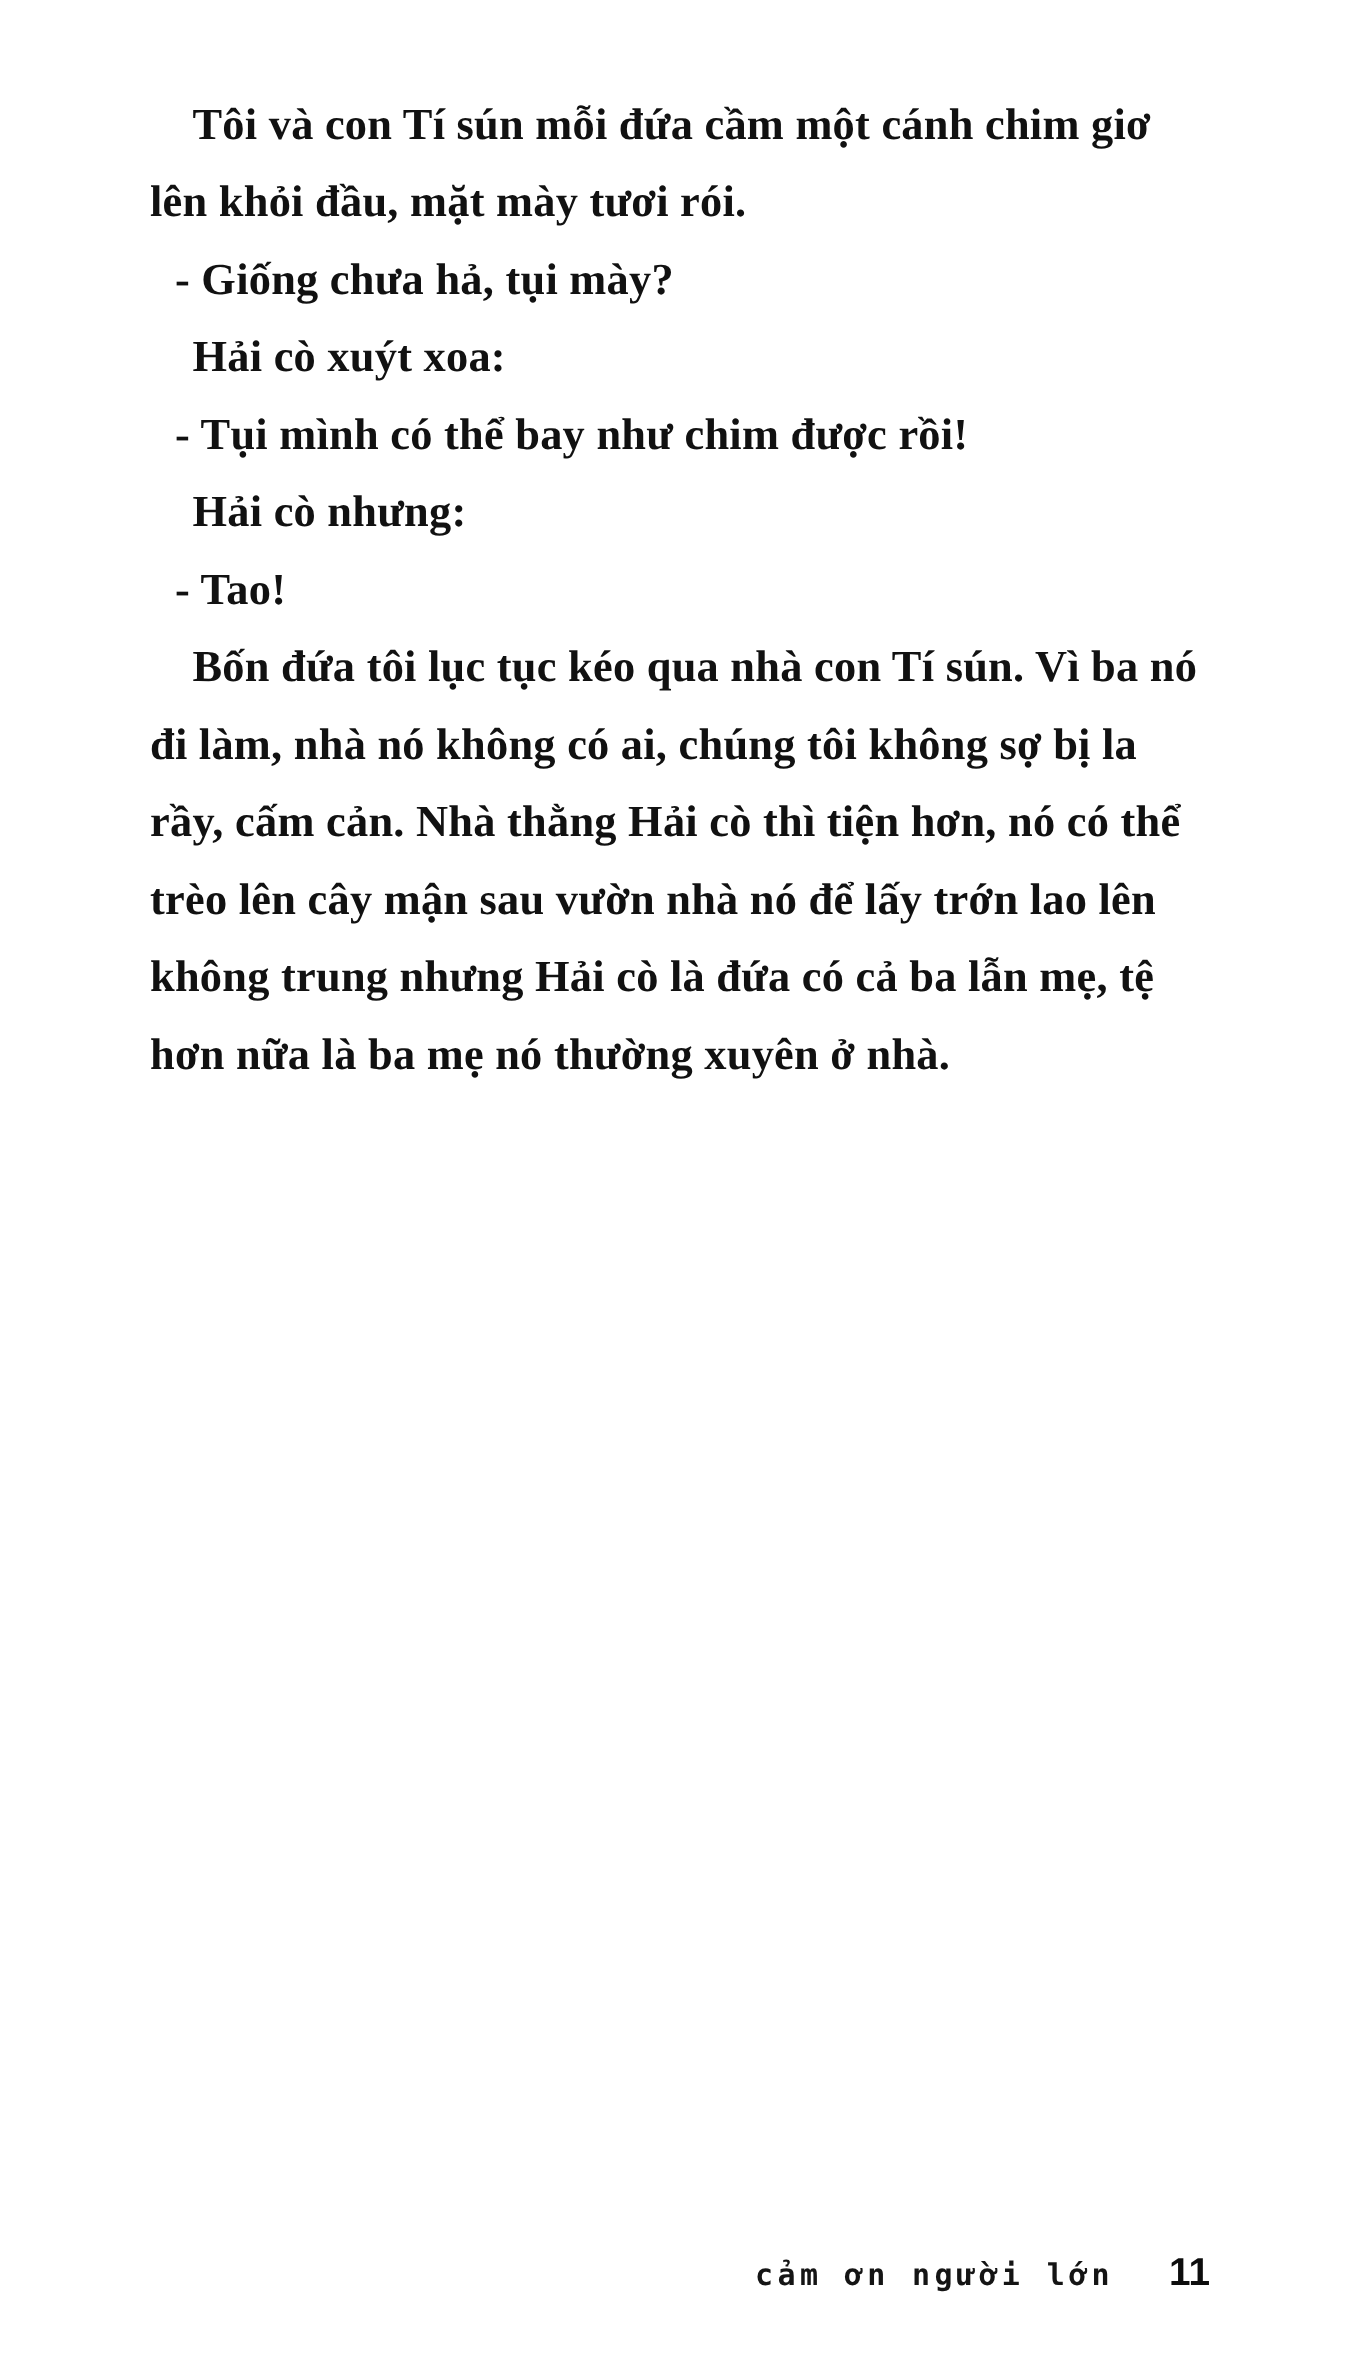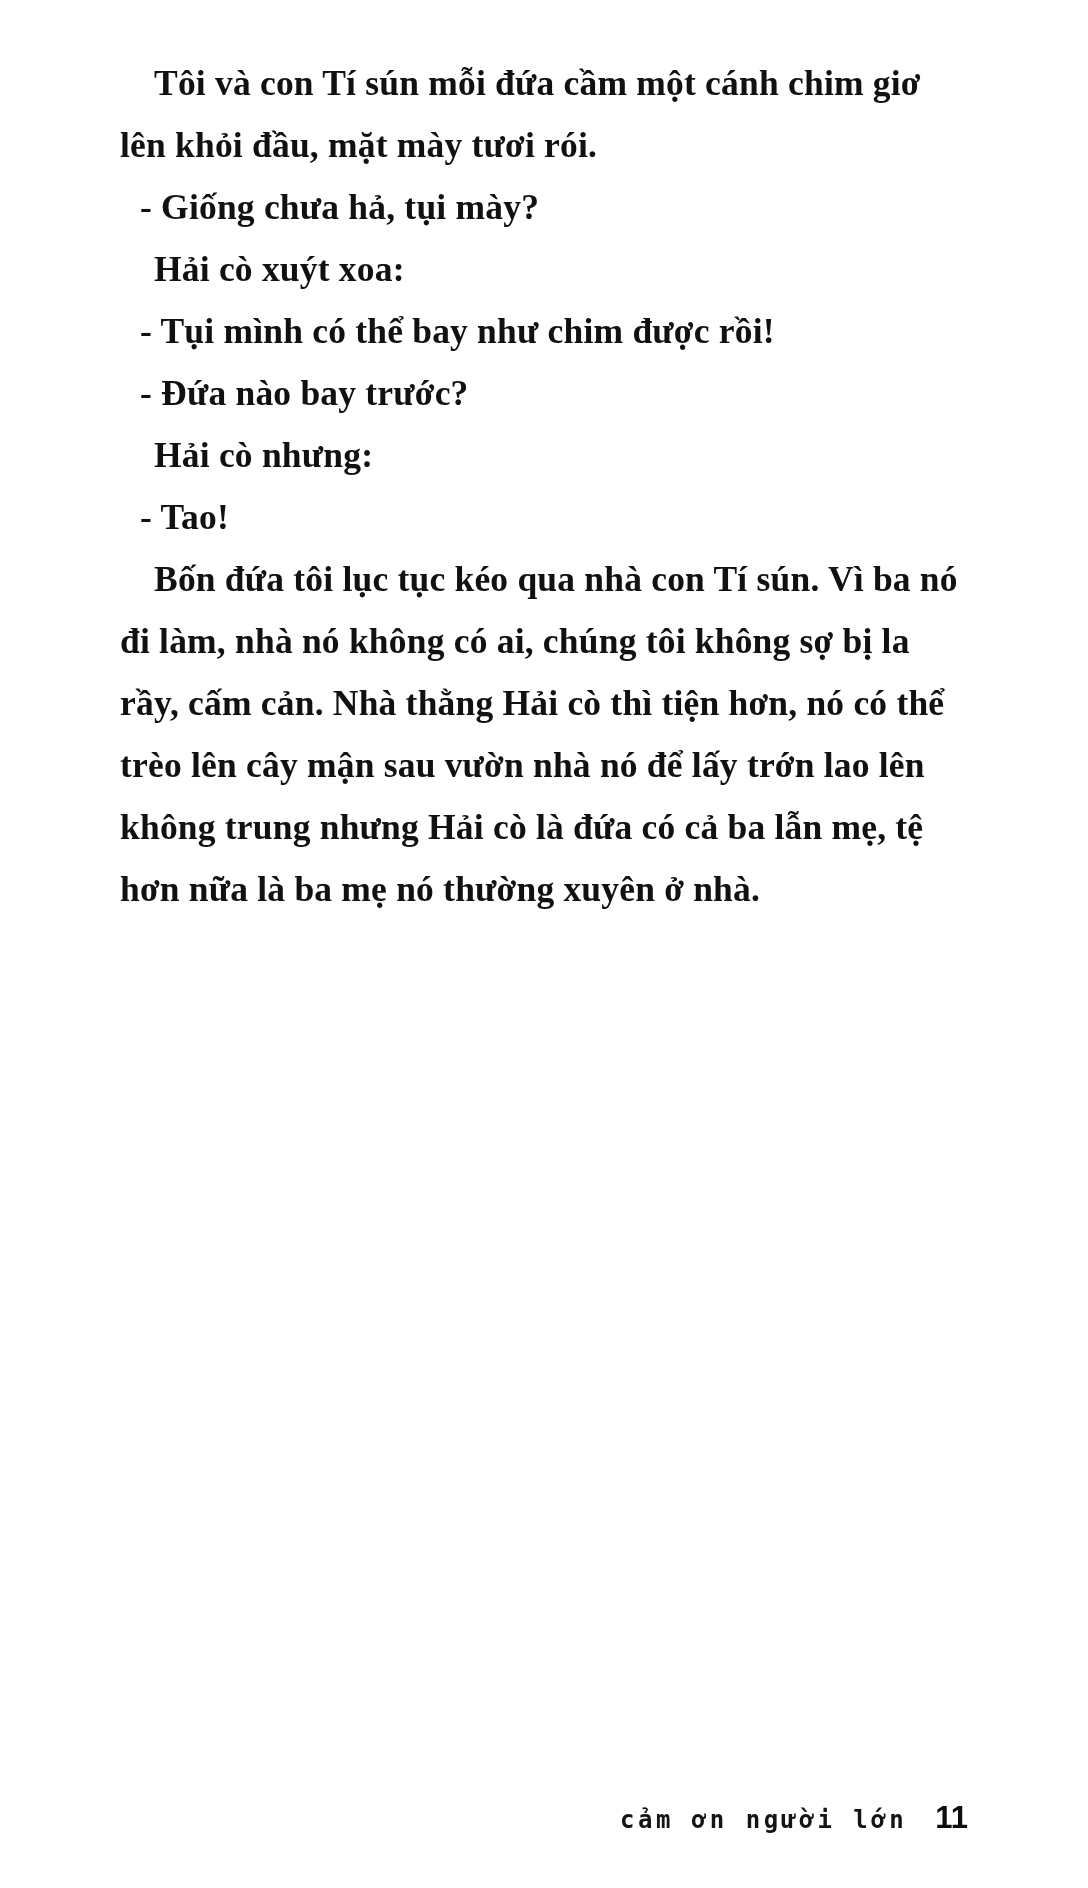--- a/index.html
+++ b/index.html
@@ -15,21 +15,21 @@
     font-family: "Liberation Serif", serif;
     color: #0b0b0b;
   }
   .page {
     position: absolute;
     left: 0;
     top: 0;
     width: 1088px;
     height: 1888px;
     box-sizing: border-box;
-    padding: 52px 120px 60px 120px;
+    padding: 68px 120px 60px 120px;
   }
   .body-text {
     font-family: "Liberation Serif", serif;
     font-size: 35.5px;
     line-height: 62px;
     letter-spacing: 0.2px;
     color: #111111;
     font-weight: 600;
   }
   .para {
@@ -46,21 +46,21 @@
     text-indent: 34px;
   }
   .footer {
     position: absolute;
     left: 120px;
     right: 120px;
     bottom: 52px;
     display: flex;
     align-items: baseline;
     justify-content: flex-end;
-    gap: 28px;
+    gap: 44px;
   }
   .footer-title {
     font-family: "DejaVu Sans Mono", monospace;
     font-size: 24px;
     letter-spacing: 3.5px;
     color: #141414;
     font-weight: 700;
   }
   .footer-page {
     font-family: Liberation Sans, sans-serif;
@@ -71,21 +71,20 @@
 </style>
 </head>
 <body>
 
 <div class="page">
   <div class="body-text">
     <p class="para indent">Tôi và con Tí sún mỗi đứa cầm một cánh chim giơ lên khỏi đầu, mặt mày tươi rói.</p>
     <p class="para dash">- Giống chưa hả, tụi mày?</p>
     <p class="para indent">Hải cò xuýt xoa:</p>
     <p class="para dash">- Tụi mình có thể bay như chim được rồi!</p>
-    <p class="para dash">- Đứa nào bay trước?</p>
     <p class="para indent">Hải cò nhưng:</p>
     <p class="para dash">- Tao!</p>
     <p class="para block">Bốn đứa tôi lục tục kéo qua nhà con Tí sún. Vì ba nó đi làm, nhà nó không có ai, chúng tôi không sợ bị la rầy, cấm cản. Nhà thằng Hải cò thì tiện hơn, nó có thể trèo lên cây mận sau vườn nhà nó để lấy trớn lao lên không trung nhưng Hải cò là đứa có cả ba lẫn mẹ, tệ hơn nữa là ba mẹ nó thường xuyên ở nhà.</p>
   </div>
 
   <div class="footer">
     <span class="footer-title">cảm ơn người lớn</span>
     <span class="footer-page">11</span>
   </div>
 </div>

